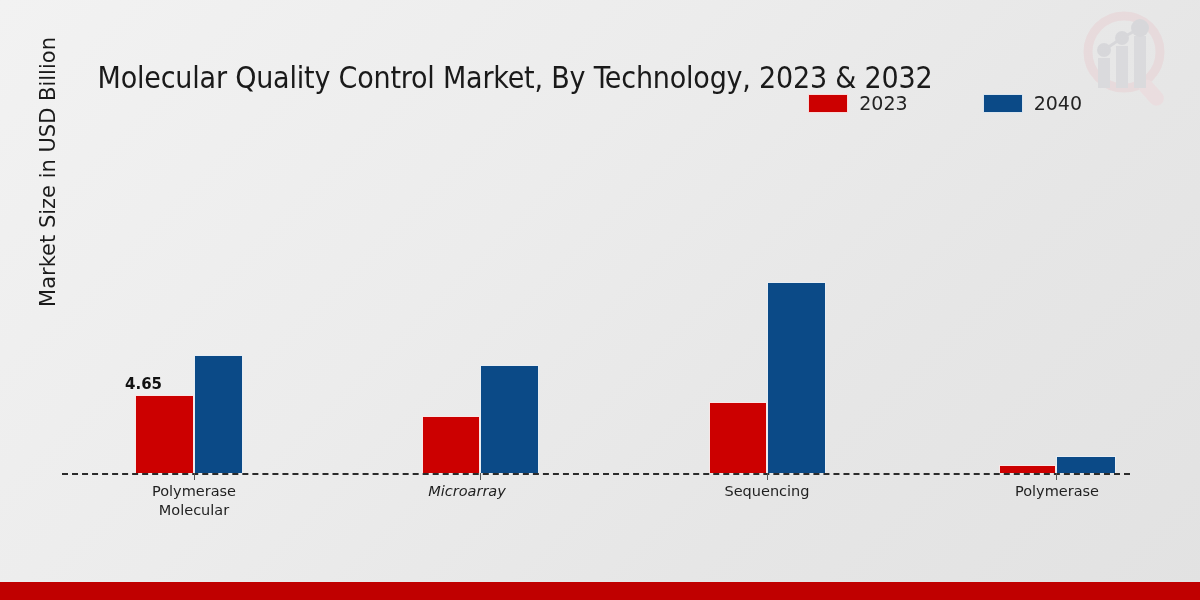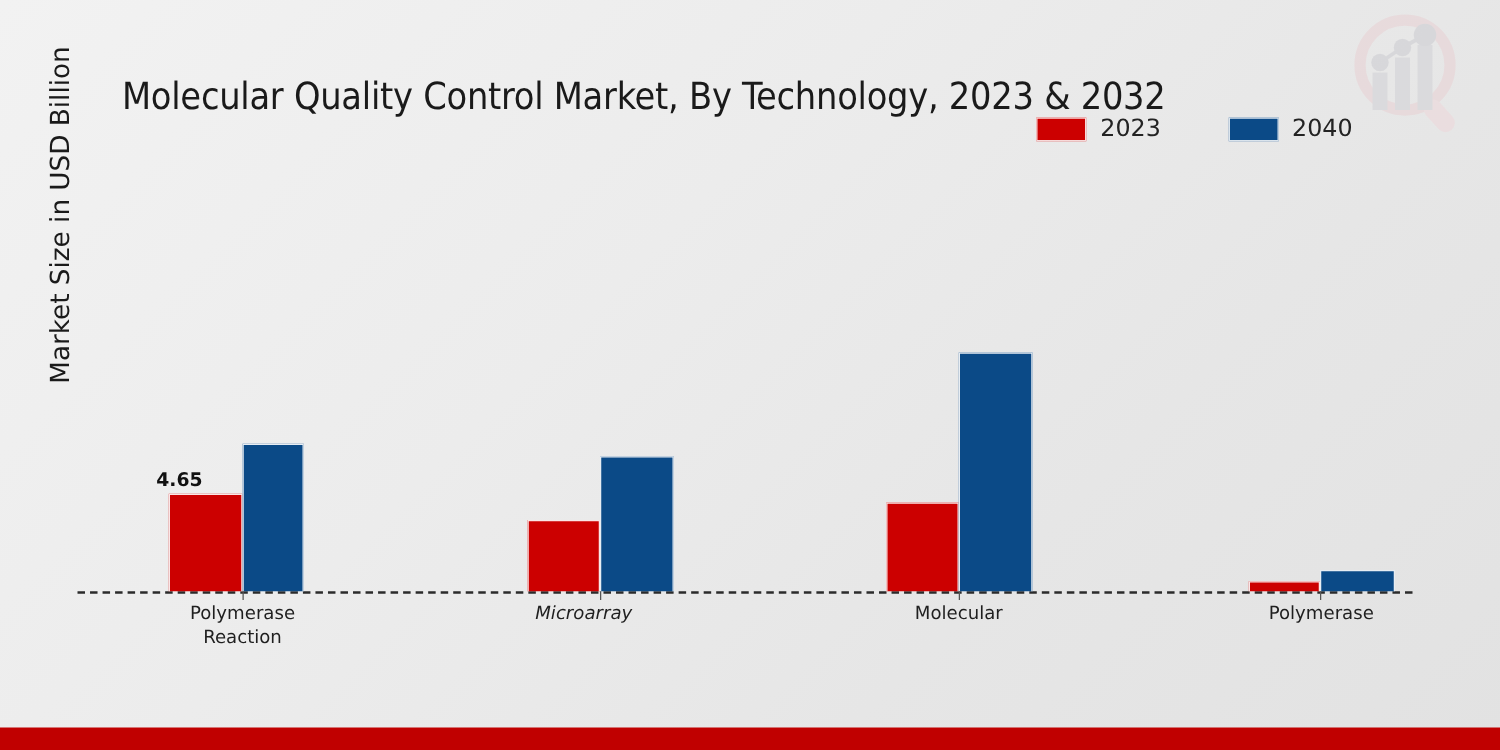--- a/index.html
+++ b/index.html
@@ -52,21 +52,21 @@
 
   
   #legend {
     position: absolute;
     top: 92px;
     left: 0;
     width: 1082px;
     display: flex;
     justify-content: flex-end;
     align-items: flex-start;
-    gap: 54px;
+    gap: 75px;
   }
   .legend-item {
     display: flex;
     align-items: center;
     gap: 11px;
   }
   .legend-swatch {
     width: 38px;
     height: 17px;
     border: 1px solid rgba(255,255,255,0.85);
@@ -189,35 +189,35 @@
   <div id="plot">
 
     <div id="baseline"></div>
 
     <div class="bar" style="left: 135px; width: 59px; background: rgb(204, 0, 0); height: 77.9805px;"></div>
     <div class="bar" style="left: 194px; width: 49px; background: rgb(11, 74, 135); height: 118.061px;"></div>
     <div class="value-label" style="left:125px; top:375px; width:80px;">4.65</div>
     <div class="tick" style="left:194px;"></div>
     <div class="cat-label" style="left:114px; width:160px;">
       <div>Polymerase</div>
-      <div>Reaction</div>
+      <div>Molecular</div>
     </div>
 
     <div class="bar" style="left: 422px; width: 58px; background: rgb(204, 0, 0); height: 57.018px;"></div>
     <div class="bar" style="left: 480px; width: 59px; background: rgb(11, 74, 135); height: 107.999px;"></div>
     <div class="tick" style="left:480px;"></div>
     <div class="cat-label" style="left:387px; width:160px;font-style:italic;">
       <div>Microarray</div>
     </div>
 
     <div class="bar" style="left: 709px; width: 58px; background: rgb(204, 0, 0); height: 70.9371px;"></div>
     <div class="bar" style="left: 767px; width: 59px; background: rgb(11, 74, 135); height: 191.01px;"></div>
     <div class="tick" style="left:767px;"></div>
     <div class="cat-label" style="left:687px; width:160px;">
-      <div>Molecular</div>
+      <div>Sequencing</div>
     </div>
 
     <div class="bar" style="left: 999px; width: 57px; background: rgb(204, 0, 0); height: 8.0496px;"></div>
     <div class="bar" style="left: 1056px; width: 60px; background: rgb(11, 74, 135); height: 16.9377px;"></div>
     <div class="tick" style="left:1056px;"></div>
     <div class="cat-label" style="left:977px; width:160px;">
       <div>Polymerase</div>
     </div>
 
   </div>

